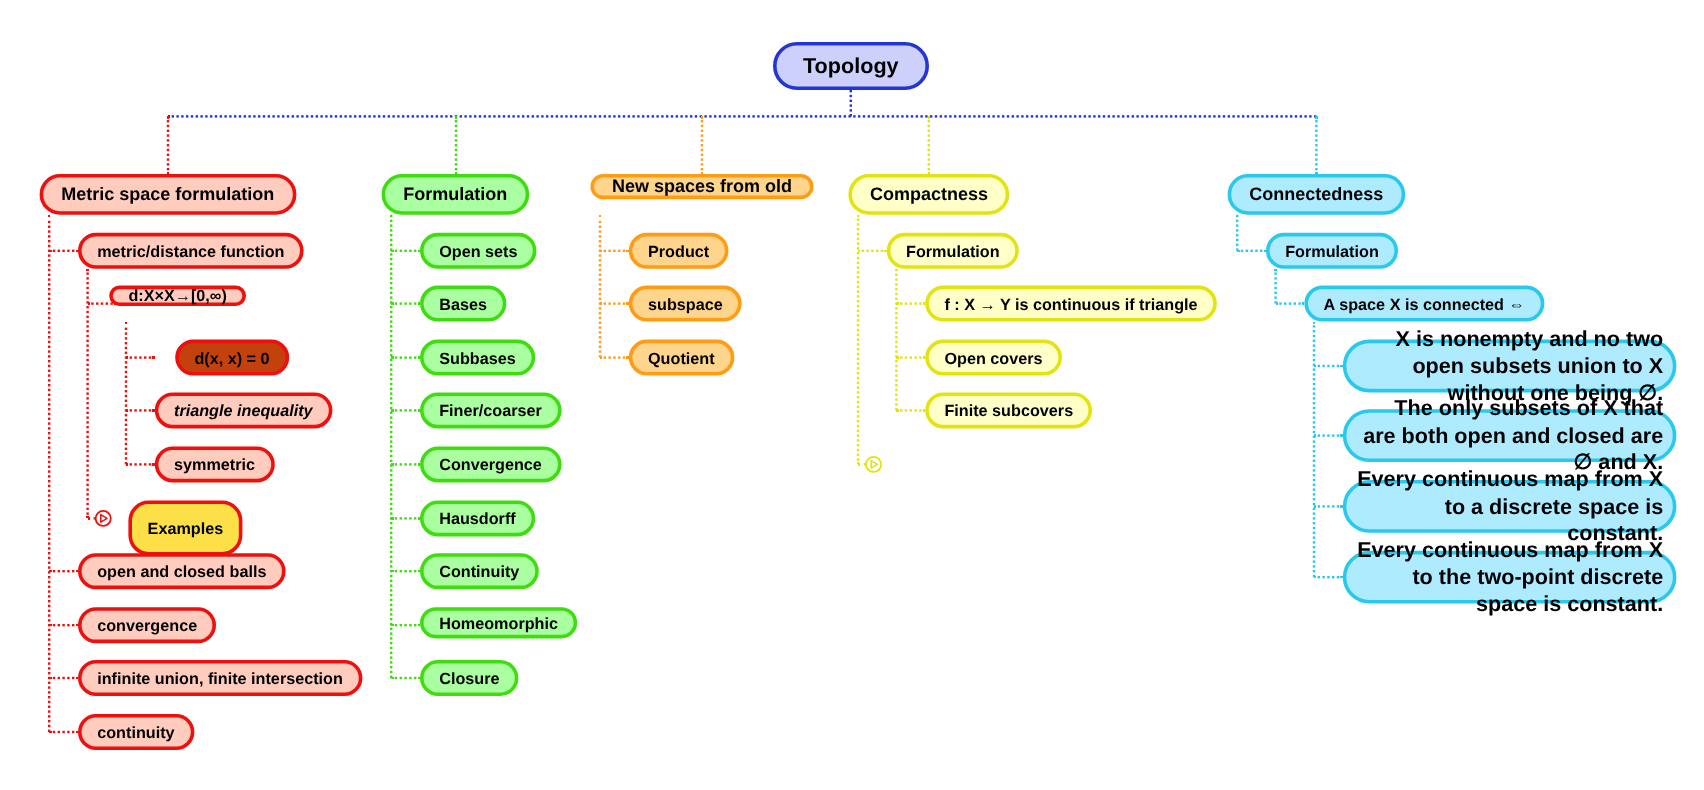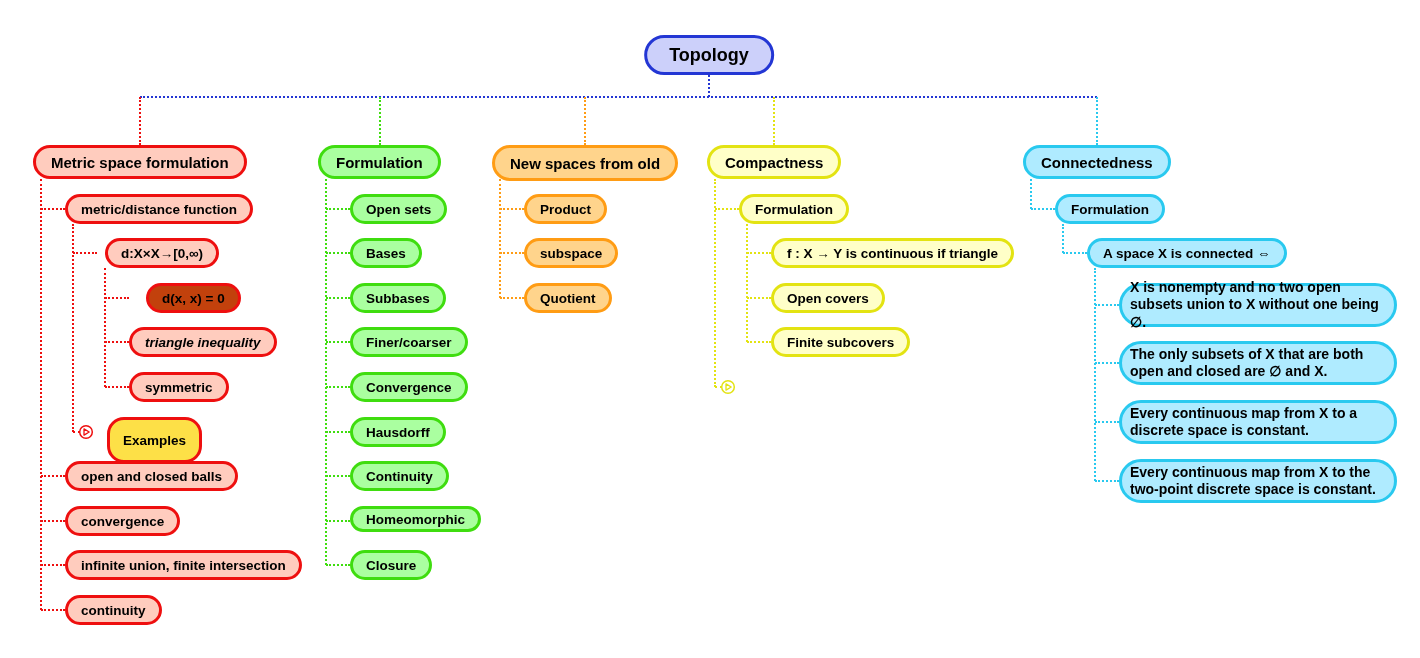--- a/index.html
+++ b/index.html
@@ -3,36 +3,36 @@
 <meta charset="utf-8">
 <style>
   html,body { margin:0; padding:0; background:#ffffff; }
   #canvas { position:relative; width:1420px; height:658px; background:#ffffff; overflow:hidden;
             font-family:"Liberation Sans", sans-serif; }
   .node { position:absolute; box-sizing:border-box; display:inline-flex; align-items:center;
           border:3px solid #000; font-weight:bold; color:#000; white-space:nowrap;
           font-family:"Liberation Sans", sans-serif;text-align:center; }
   .leaf   { font-size:13.5px; padding:0 13px; }
   .header { font-size:15px;   padding:0 15px; }
-  .wrap   { font-size:14px; width:278px; white-space:normal; text-align:left;
+  .wrap   { font-size:18px; width:278px; white-space:normal; text-align:right;
             justify-content:center; line-height:1.25; padding:0 8px; }
   .root   { font-size:18px; padding:0 22px; border-width:3.5px; transform:translateX(-50%); }
   .conn   { position:absolute; }
   .conn.h { border-top:2px dotted; height:0; }
   .conn.v { border-left:2px dotted; width:0; }
   .expander { position:absolute; width:16px; height:16px; line-height:0; }
 </style>
 </head>
 <body>
 
 <div id="canvas">
     <div class="node root" style="left: 709px; top: 35px; height: 40px; background: rgb(204, 208, 250); border-color: rgb(35, 54, 212); border-radius: 22px;">Topology</div>
     <div class="node header" style="left: 33px; top: 145px; height: 34px; background: rgb(255, 204, 190); border-color: rgb(238, 15, 15); border-radius: 19px;">Metric space formulation</div>
     <div class="node leaf" style="left: 65px; top: 194px; height: 30px; background: rgb(255, 204, 190); border-color: rgb(238, 15, 15); border-radius: 17px;">metric/distance function</div>
-    <div class="node leaf" style="left: 105px; top: 238px; height: 30px; background: rgb(255, 204, 190); border-color: rgb(238, 15, 15); border-radius: 17px;">d:X×X→[0,∞)</div>
+    <div class="node leaf" style="left: 91px; top: 238px; height: 17px; background: rgb(255, 204, 190); border-color: rgb(238, 15, 15); border-radius: 17px;">d:X×X→[0,∞)</div>
     <div class="node leaf" style="left: 146px; top: 283px; height: 30px; background: #c2410c; border-color: rgb(238, 15, 15); border-radius: 17px;">d(x, x) = 0</div>
     <div class="node leaf" style="left: 129px; top: 327px; height: 30px; background: rgb(255, 204, 190); border-color: rgb(238, 15, 15); border-radius: 17px; font-style: italic;">triangle inequality</div>
     <div class="node leaf" style="left: 129px; top: 372px; height: 30px; background: rgb(255, 204, 190); border-color: rgb(238, 15, 15); border-radius: 17px;">symmetric</div>
     <div class="conn v" style="left: 104px; top: 268px; height: 119px; border-left-color: rgb(238, 15, 15);"></div>
     <div class="conn h" style="left: 105px; top: 297px; width: 24px; border-top-color: rgb(238, 15, 15);"></div>
     <div class="conn h" style="left: 105px; top: 341px; width: 24px; border-top-color: rgb(238, 15, 15);"></div>
     <div class="conn h" style="left: 105px; top: 386px; width: 24px; border-top-color: rgb(238, 15, 15);"></div>
     <div class="node leaf" style="left: 107px; top: 417px; height: 46px; background: #fde047; border-color: rgb(238, 15, 15); border-radius: 17px;">Examples</div>
     <div class="expander" style="left: 78px; top: 424px;"><svg width="16" height="16" viewBox="0 0 16 16">
         <circle cx="8" cy="8" r="6.3" fill="#ffffff" stroke="#ee0f0f" stroke-width="1.5"></circle>
@@ -64,21 +64,21 @@
     <div class="conn v" style="left: 325px; top: 179px; height: 386px; border-left-color: rgb(63, 221, 15);"></div>
     <div class="conn h" style="left: 326px; top: 208px; width: 24px; border-top-color: rgb(63, 221, 15);"></div>
     <div class="conn h" style="left: 326px; top: 252px; width: 24px; border-top-color: rgb(63, 221, 15);"></div>
     <div class="conn h" style="left: 326px; top: 297px; width: 24px; border-top-color: rgb(63, 221, 15);"></div>
     <div class="conn h" style="left: 326px; top: 341px; width: 24px; border-top-color: rgb(63, 221, 15);"></div>
     <div class="conn h" style="left: 326px; top: 386px; width: 24px; border-top-color: rgb(63, 221, 15);"></div>
     <div class="conn h" style="left: 326px; top: 431px; width: 24px; border-top-color: rgb(63, 221, 15);"></div>
     <div class="conn h" style="left: 326px; top: 475px; width: 24px; border-top-color: rgb(63, 221, 15);"></div>
     <div class="conn h" style="left: 326px; top: 520px; width: 24px; border-top-color: rgb(63, 221, 15);"></div>
     <div class="conn h" style="left: 326px; top: 564px; width: 24px; border-top-color: rgb(63, 221, 15);"></div>
-    <div class="node header" style="left: 492px; top: 145px; height: 36px; background: rgb(255, 212, 140); border-color: rgb(255, 156, 20); border-radius: 19px;">New spaces from old</div>
+    <div class="node header" style="left: 492px; top: 145px; height: 21px; background: rgb(255, 212, 140); border-color: rgb(255, 156, 20); border-radius: 19px;">New spaces from old</div>
     <div class="node leaf" style="left: 524px; top: 194px; height: 30px; background: rgb(255, 212, 140); border-color: rgb(255, 156, 20); border-radius: 17px;">Product</div>
     <div class="node leaf" style="left: 524px; top: 238px; height: 30px; background: rgb(255, 212, 140); border-color: rgb(255, 156, 20); border-radius: 17px;">subspace</div>
     <div class="node leaf" style="left: 524px; top: 283px; height: 30px; background: rgb(255, 212, 140); border-color: rgb(255, 156, 20); border-radius: 17px;">Quotient</div>
     <div class="conn v" style="left: 499px; top: 179px; height: 119px; border-left-color: rgb(255, 156, 20);"></div>
     <div class="conn h" style="left: 500px; top: 208px; width: 24px; border-top-color: rgb(255, 156, 20);"></div>
     <div class="conn h" style="left: 500px; top: 252px; width: 24px; border-top-color: rgb(255, 156, 20);"></div>
     <div class="conn h" style="left: 500px; top: 297px; width: 24px; border-top-color: rgb(255, 156, 20);"></div>
     <div class="node header" style="left: 707px; top: 145px; height: 34px; background: rgb(255, 255, 200); border-color: rgb(227, 227, 18); border-radius: 19px;">Compactness</div>
     <div class="node leaf" style="left: 739px; top: 194px; height: 30px; background: rgb(255, 255, 200); border-color: rgb(227, 227, 18); border-radius: 17px;">Formulation</div>
     <div class="node leaf" style="left: 771px; top: 238px; height: 30px; background: rgb(255, 255, 200); border-color: rgb(227, 227, 18); border-radius: 17px;">f : X → Y is continuous if triangle</div>

